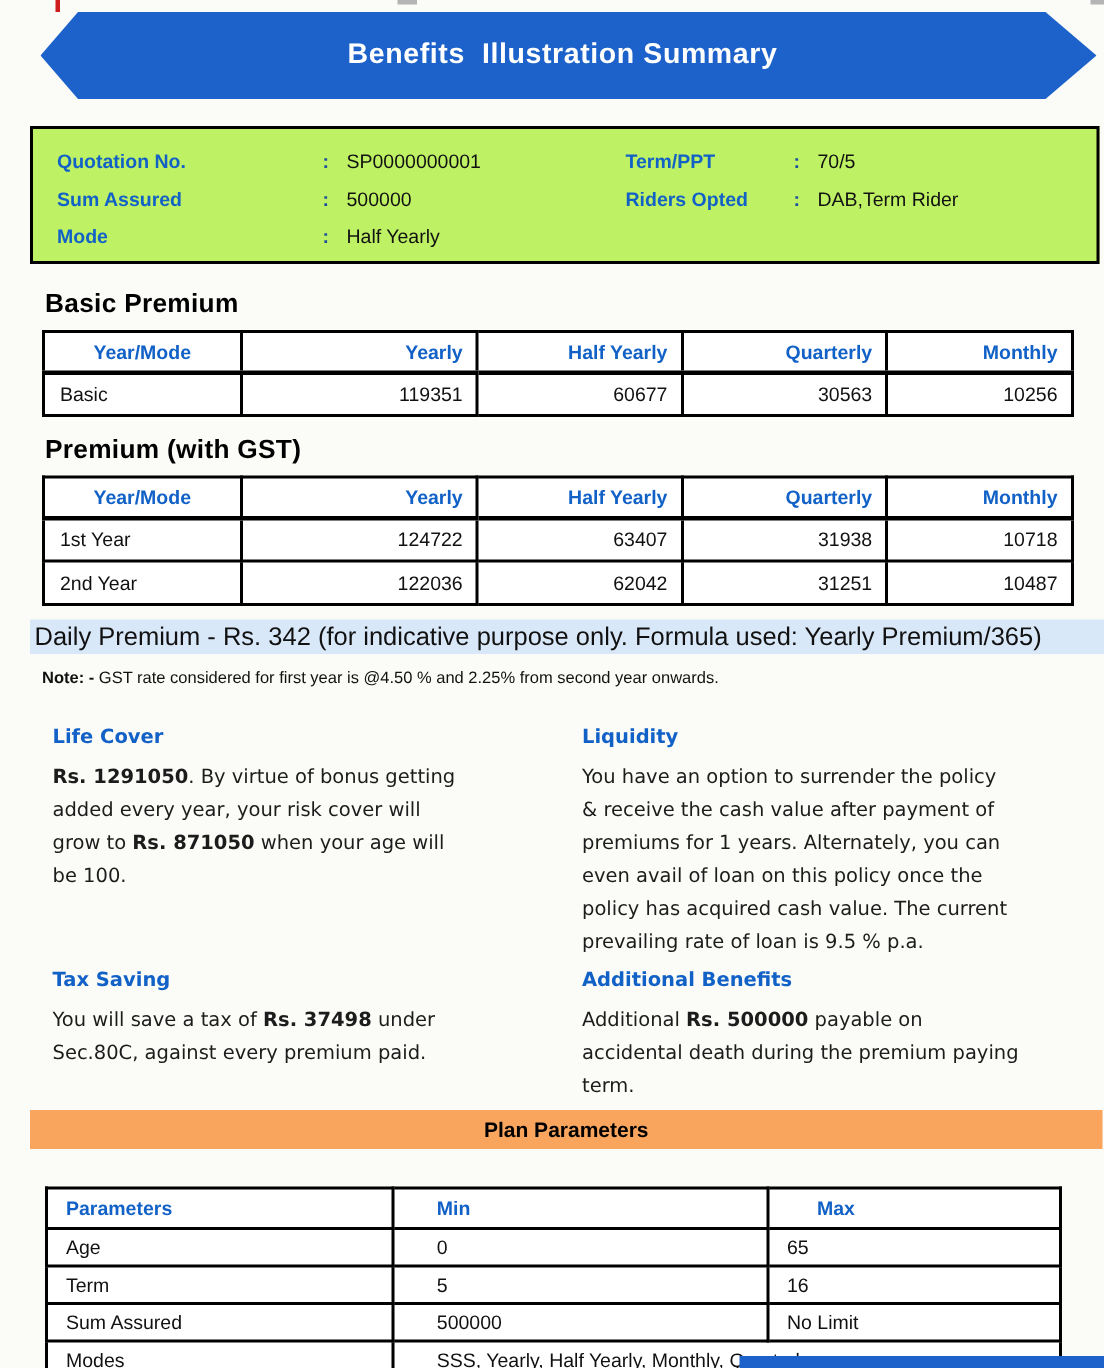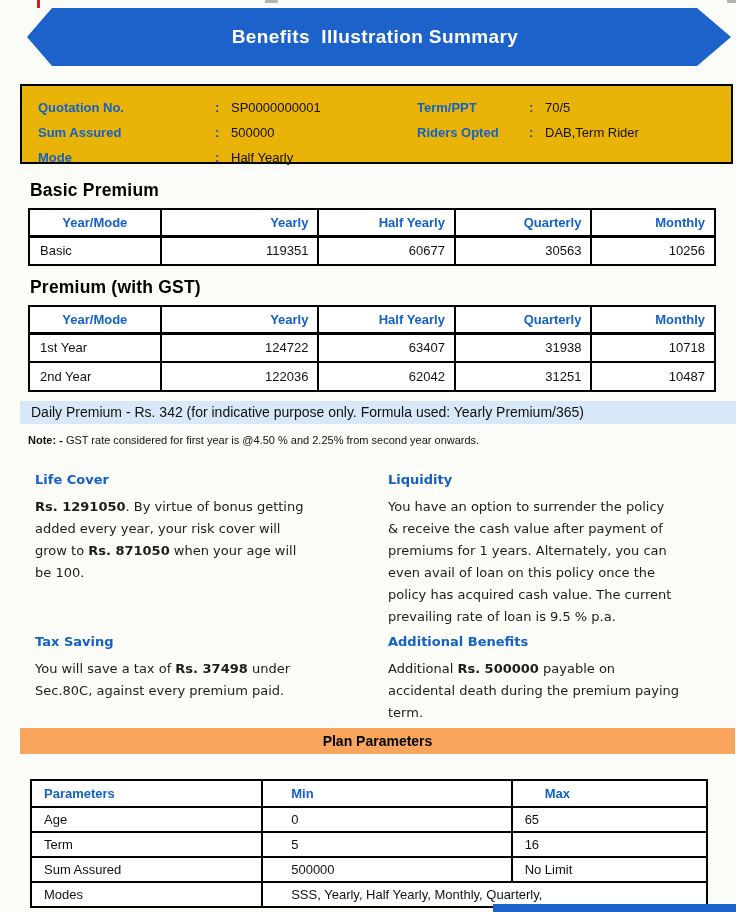--- a/index.html
+++ b/index.html
@@ -11,22 +11,22 @@
   .grey-dash-1{ position:absolute; top:0; left:265px; width:13px; height:3px; background:#b4b4b4; }
   .grey-dash-2{ position:absolute; top:0; left:727px; width:9px;  height:3px; background:#b4b4b4; }
 
   
   .banner { position:relative; margin-top:8px; height:58px; background:#1c62ca;
             clip-path:polygon(27px 50%,52px 0,697px 0,731px 50%,697px 100%,52px 100%);
             display:flex; align-items:center; justify-content:center; padding-left:14px; }
   .banner-title { color:#ffffff; font-size:19px; font-weight:bold; white-space:pre; letter-spacing:.4px; }
 
   
-  .quote-box { position:relative; margin:18px 0 0 20px; width:713px; height:80px;
-               background:#eab308; border:2px solid #000; }
+  .quote-box { position:relative; margin:18px 0 0 20px; width:713px; height:92px;
+               background:#bef264; border:2px solid #000; }
   .qcol { position:absolute; top:9px; }
   .qcol.left  { left:16px; }
   .qcol.right { left:395px; }
   .qrow { display:flex; height:25px; align-items:center; font-size:13px; }
   .qlabel { font-weight:bold; color:#1261c7; }
   .left  .qlabel { width:177px; }
   .right .qlabel { width:112px; }
   .qcolon { font-weight:bold; color:#1e4f9e; width:16px; }
   .qvalue { color:#111; }
 
@@ -39,21 +39,21 @@
   .premium-table th, .premium-table td { border:2px solid #000; font-size:13px; padding:4px 9px; }
   .premium-table th { color:#1261c7; font-weight:bold; text-align:right; height:27px; border-bottom-width:3px; }
   .premium-table th:first-child { text-align:center; }
   .premium-table th:nth-child(1){width:19.2%;} .premium-table th:nth-child(2){width:23%;}
   .premium-table th:nth-child(3){width:19.9%;} .premium-table th:nth-child(4){width:19.9%;}
   .premium-table th:nth-child(5){width:18%;}
   .premium-table td { text-align:right; height:29px; color:#111; }
   .premium-table td:first-child { text-align:left; padding-left:10px; }
 
   .daily-strip { margin:9px 0 0 20px; width:716px; height:23px; line-height:23px;
-                 background:#d9e8f8; font-size:14px; color:#111; padding-left:11px; }
+                 background:#d9e8f8; font-size:17px; color:#111; padding-left:3px; }
   .note { margin:10px 0 0 28px; font-size:11px; color:#111; font-family:"Liberation Sans",sans-serif; }
 
   
   .benefits-row { display:grid; grid-template-columns:353px auto; padding-left:35px; }
   .benefits-row.first  { margin-top:26px; }
   .benefits-row.second { margin-top:6px; }
   .benefit-heading { font-size:13px; font-weight:bold; color:#1261c7; font-family:"DejaVu Sans",sans-serif; }
   .benefit-text { margin-top:9px; font-size:13px; line-height:22px; color:#1c1c1c;
                   font-family:"DejaVu Sans",sans-serif; white-space:pre-line; }
 

